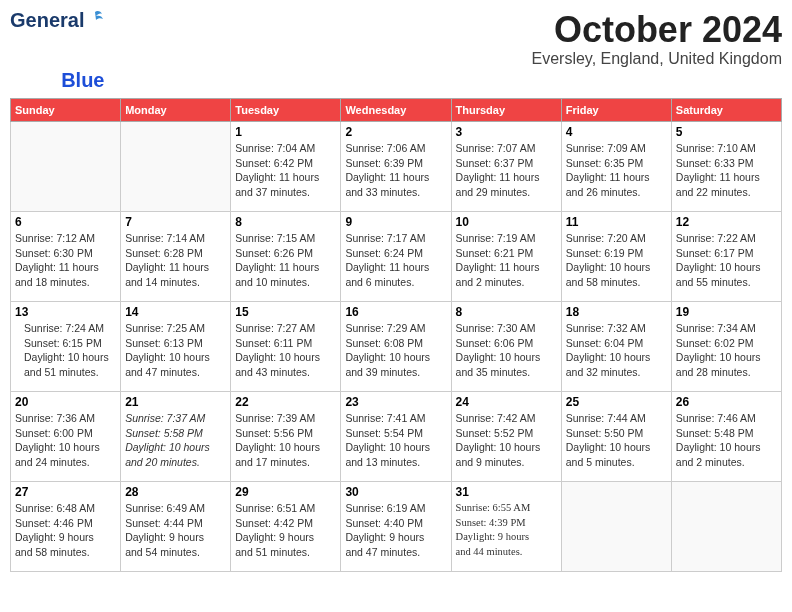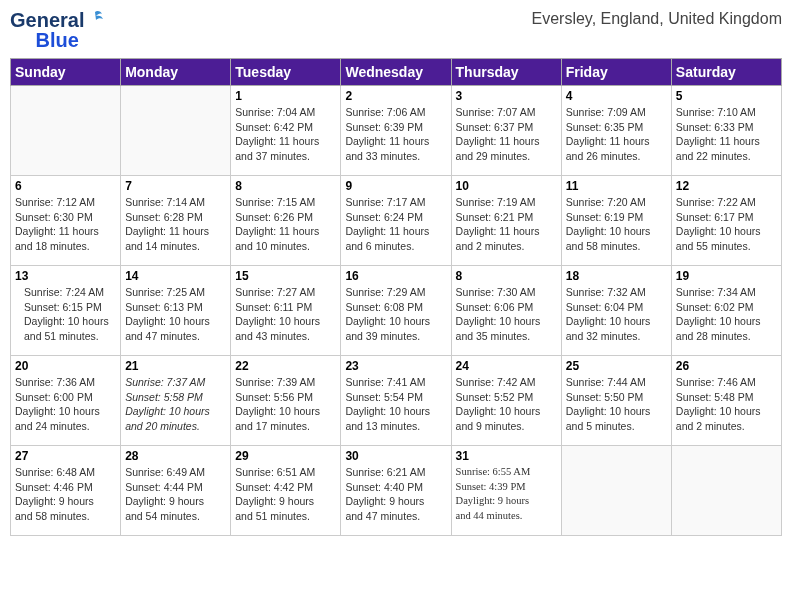--- a/index.html
+++ b/index.html
@@ -12,21 +12,22 @@
     }
     .header {
       display: flex;
       justify-content: space-between;
       align-items: flex-start;
       margin-bottom: 8px;
     }
     .logo {
       display: flex;
       flex-direction: column;
-      align-items: center;
+      align-items: flex-end;
+      gap: 40px;
     }
     .logo-text {
       font-size: 20px;
       font-weight: bold;
       color: #1a3a6b;
       line-height: 1;
     }
     .logo-blue {
       color: #1d4ed8;
     }
@@ -46,25 +47,25 @@
     .location {
       font-size: 16px;
       color: #444;
     }
     .calendar {
       width: 100%;
       border-collapse: collapse;
       font-size: 11px;
     }
     .calendar th {
-      background: #4c1d95;
+      background: #ef4444;
       color: #fff;
       padding: 5px 4px;
       text-align: left;
-      font-size: 14px;
+      font-size: 11px;
       border: 1px solid #aaa;
     }
     .calendar td {
       border: 1px solid #ccc;
       vertical-align: top;
       padding: 3px 4px;
       height: 90px;
       width: calc(100% / 7);
       background: #fff;
     }
@@ -93,20 +94,21 @@
   <div class="logo">
     <div class="logo-top">
       <span class="logo-text">General</span>
       <svg width="18" height="18" viewBox="0 0 18 18" style="margin-left:2px;margin-top:-4px;">
         <path d="M9 3 C11 1, 15 2, 16 5 C14 4, 12 5, 10 7 C13 6, 16 7, 17 10 C15 9, 12 9, 10 11 L9 3Z" fill="#3a8fd4"></path>
       </svg>
     </div>
     <span class="logo-text logo-blue">Blue</span>
   </div>
   <div class="title-block">
+    <div class="month-title">October 2024</div>
     <div class="location">Eversley, England, United Kingdom</div>
   </div>
 </div>
 
 <table class="calendar">
   <thead>
     <tr>
     <th>Sunday</th>
         <th>Monday</th>
         <th>Tuesday</th>
@@ -326,21 +328,21 @@
         </td>
         <td>
           <span class="day-num">29</span>
           <div class="day-info" style="white-space: pre-line;">Sunrise: 6:51 AM
 Sunset: 4:42 PM
 Daylight: 9 hours
 and 51 minutes.</div>
         </td>
         <td>
           <span class="day-num">30</span>
-          <div class="day-info" style="white-space: pre-line;">Sunrise: 6:21 AM
+          <div class="day-info" style="white-space: pre-line;">Sunrise: 6:19 AM
 Sunset: 4:40 PM
 Daylight: 9 hours
 and 47 minutes.</div>
         </td>
         <td>
           <span class="day-num">31</span>
           <div class="day-info" style="white-space: pre-line; font-family: Liberation Serif, serif;">Sunrise: 6:55 AM
 Sunset: 4:39 PM
 Daylight: 9 hours
 and 44 minutes.</div>

